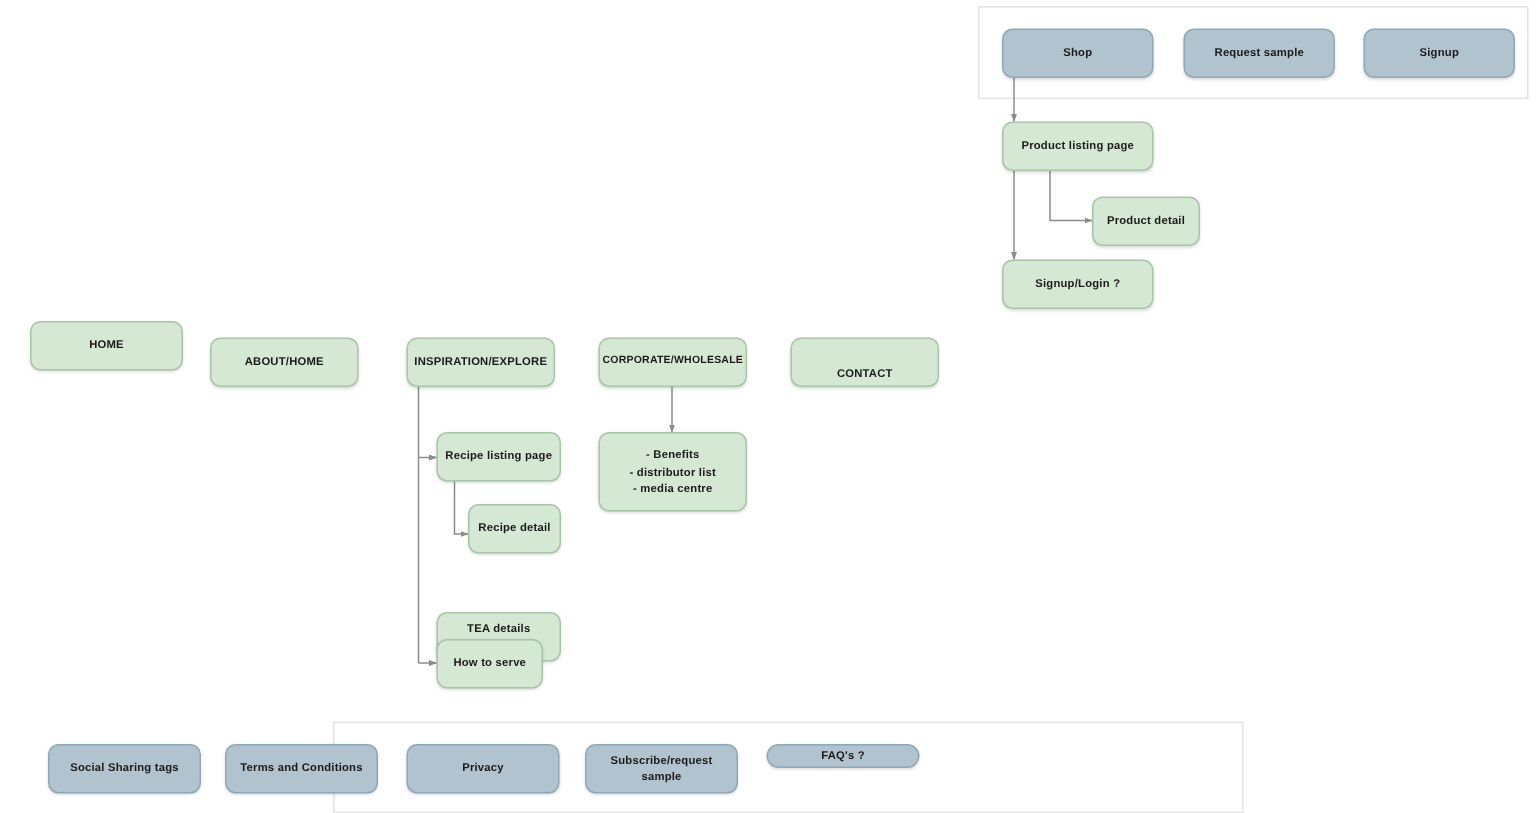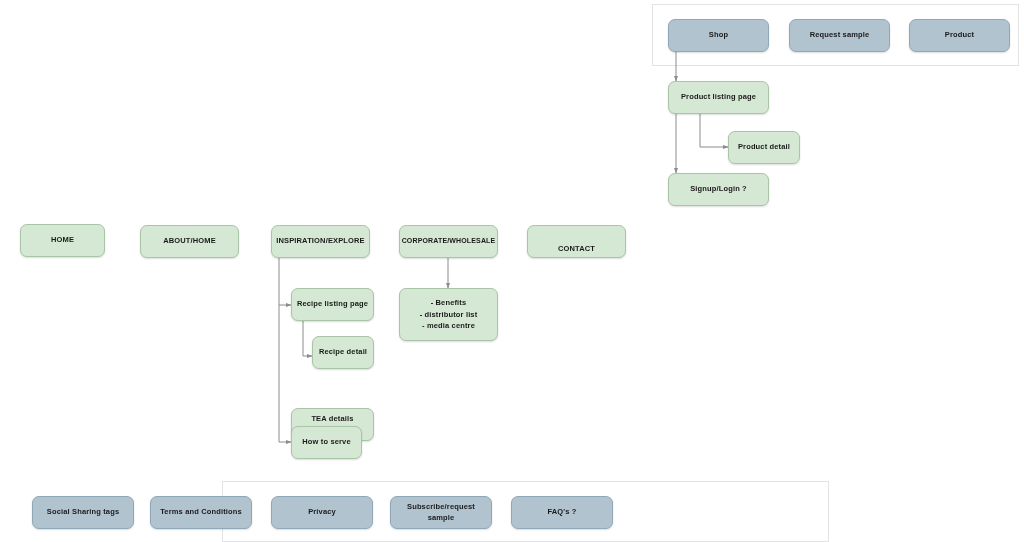--- a/index.html
+++ b/index.html
@@ -106,34 +106,34 @@
     <path d="M 448 258 L 448 288" marker-end="url(#arrow)"></path>
   </svg>
 
   <div class="node blue" style="left:668px; top:19px; width:101px; height:33px;">
     <span class="label">Shop</span>
   </div>
   <div class="node blue" style="left:789px; top:19px; width:101px; height:33px;">
     <span class="label">Request sample</span>
   </div>
   <div class="node blue" style="left:909px; top:19px; width:101px; height:33px;">
-    <span class="label">Product</span>
+    <span class="label">Signup</span>
   </div>
 
   <div class="node green" style="left:668px; top:81px; width:101px; height:33px;">
     <span class="label">Product listing page</span>
   </div>
   <div class="node green" style="left:728px; top:131px; width:72px; height:33px;">
     <span class="label">Product detail</span>
   </div>
   <div class="node green" style="left:668px; top:173px; width:101px; height:33px;">
     <span class="label">Signup/Login ?</span>
   </div>
 
-  <div class="node green" style="left:20px; top:224px; width:85px; height:33px;">
+  <div class="node green" style="left:20px; top:214px; width:102px; height:33px;">
     <span class="label">HOME</span>
   </div>
   <div class="node green" style="left:140px; top:225px; width:99px; height:33px;">
     <span class="label">ABOUT/HOME</span>
   </div>
   <div class="node green" style="left:271px; top:225px; width:99px; height:33px;">
     <span class="label">INSPIRATION/EXPLORE</span>
   </div>
   <div class="node green" style="left:399px; top:225px; width:99px; height:33px; font-size:7px;">
     <span class="label">CORPORATE/WHOLESALE</span>
@@ -167,17 +167,17 @@
   </div>
   <div class="node blue" style="left:150px; top:496px; width:102px; height:33px;align-items:center;">
     <span class="label">Terms and Conditions</span>
   </div>
   <div class="node blue" style="left:271px; top:496px; width:102px; height:33px;">
     <span class="label">Privacy</span>
   </div>
   <div class="node blue" style="left:390px; top:496px; width:102px; height:33px;">
     <span class="label">Subscribe/request sample</span>
   </div>
-  <div class="node blue" style="left:511px; top:496px; width:102px; height:33px;">
+  <div class="node blue" style="left:511px; top:496px; width:102px; height:16px;border-radius:13px;">
     <span class="label">FAQ's ?</span>
   </div>
 
 </div>
 
 </body></html>

